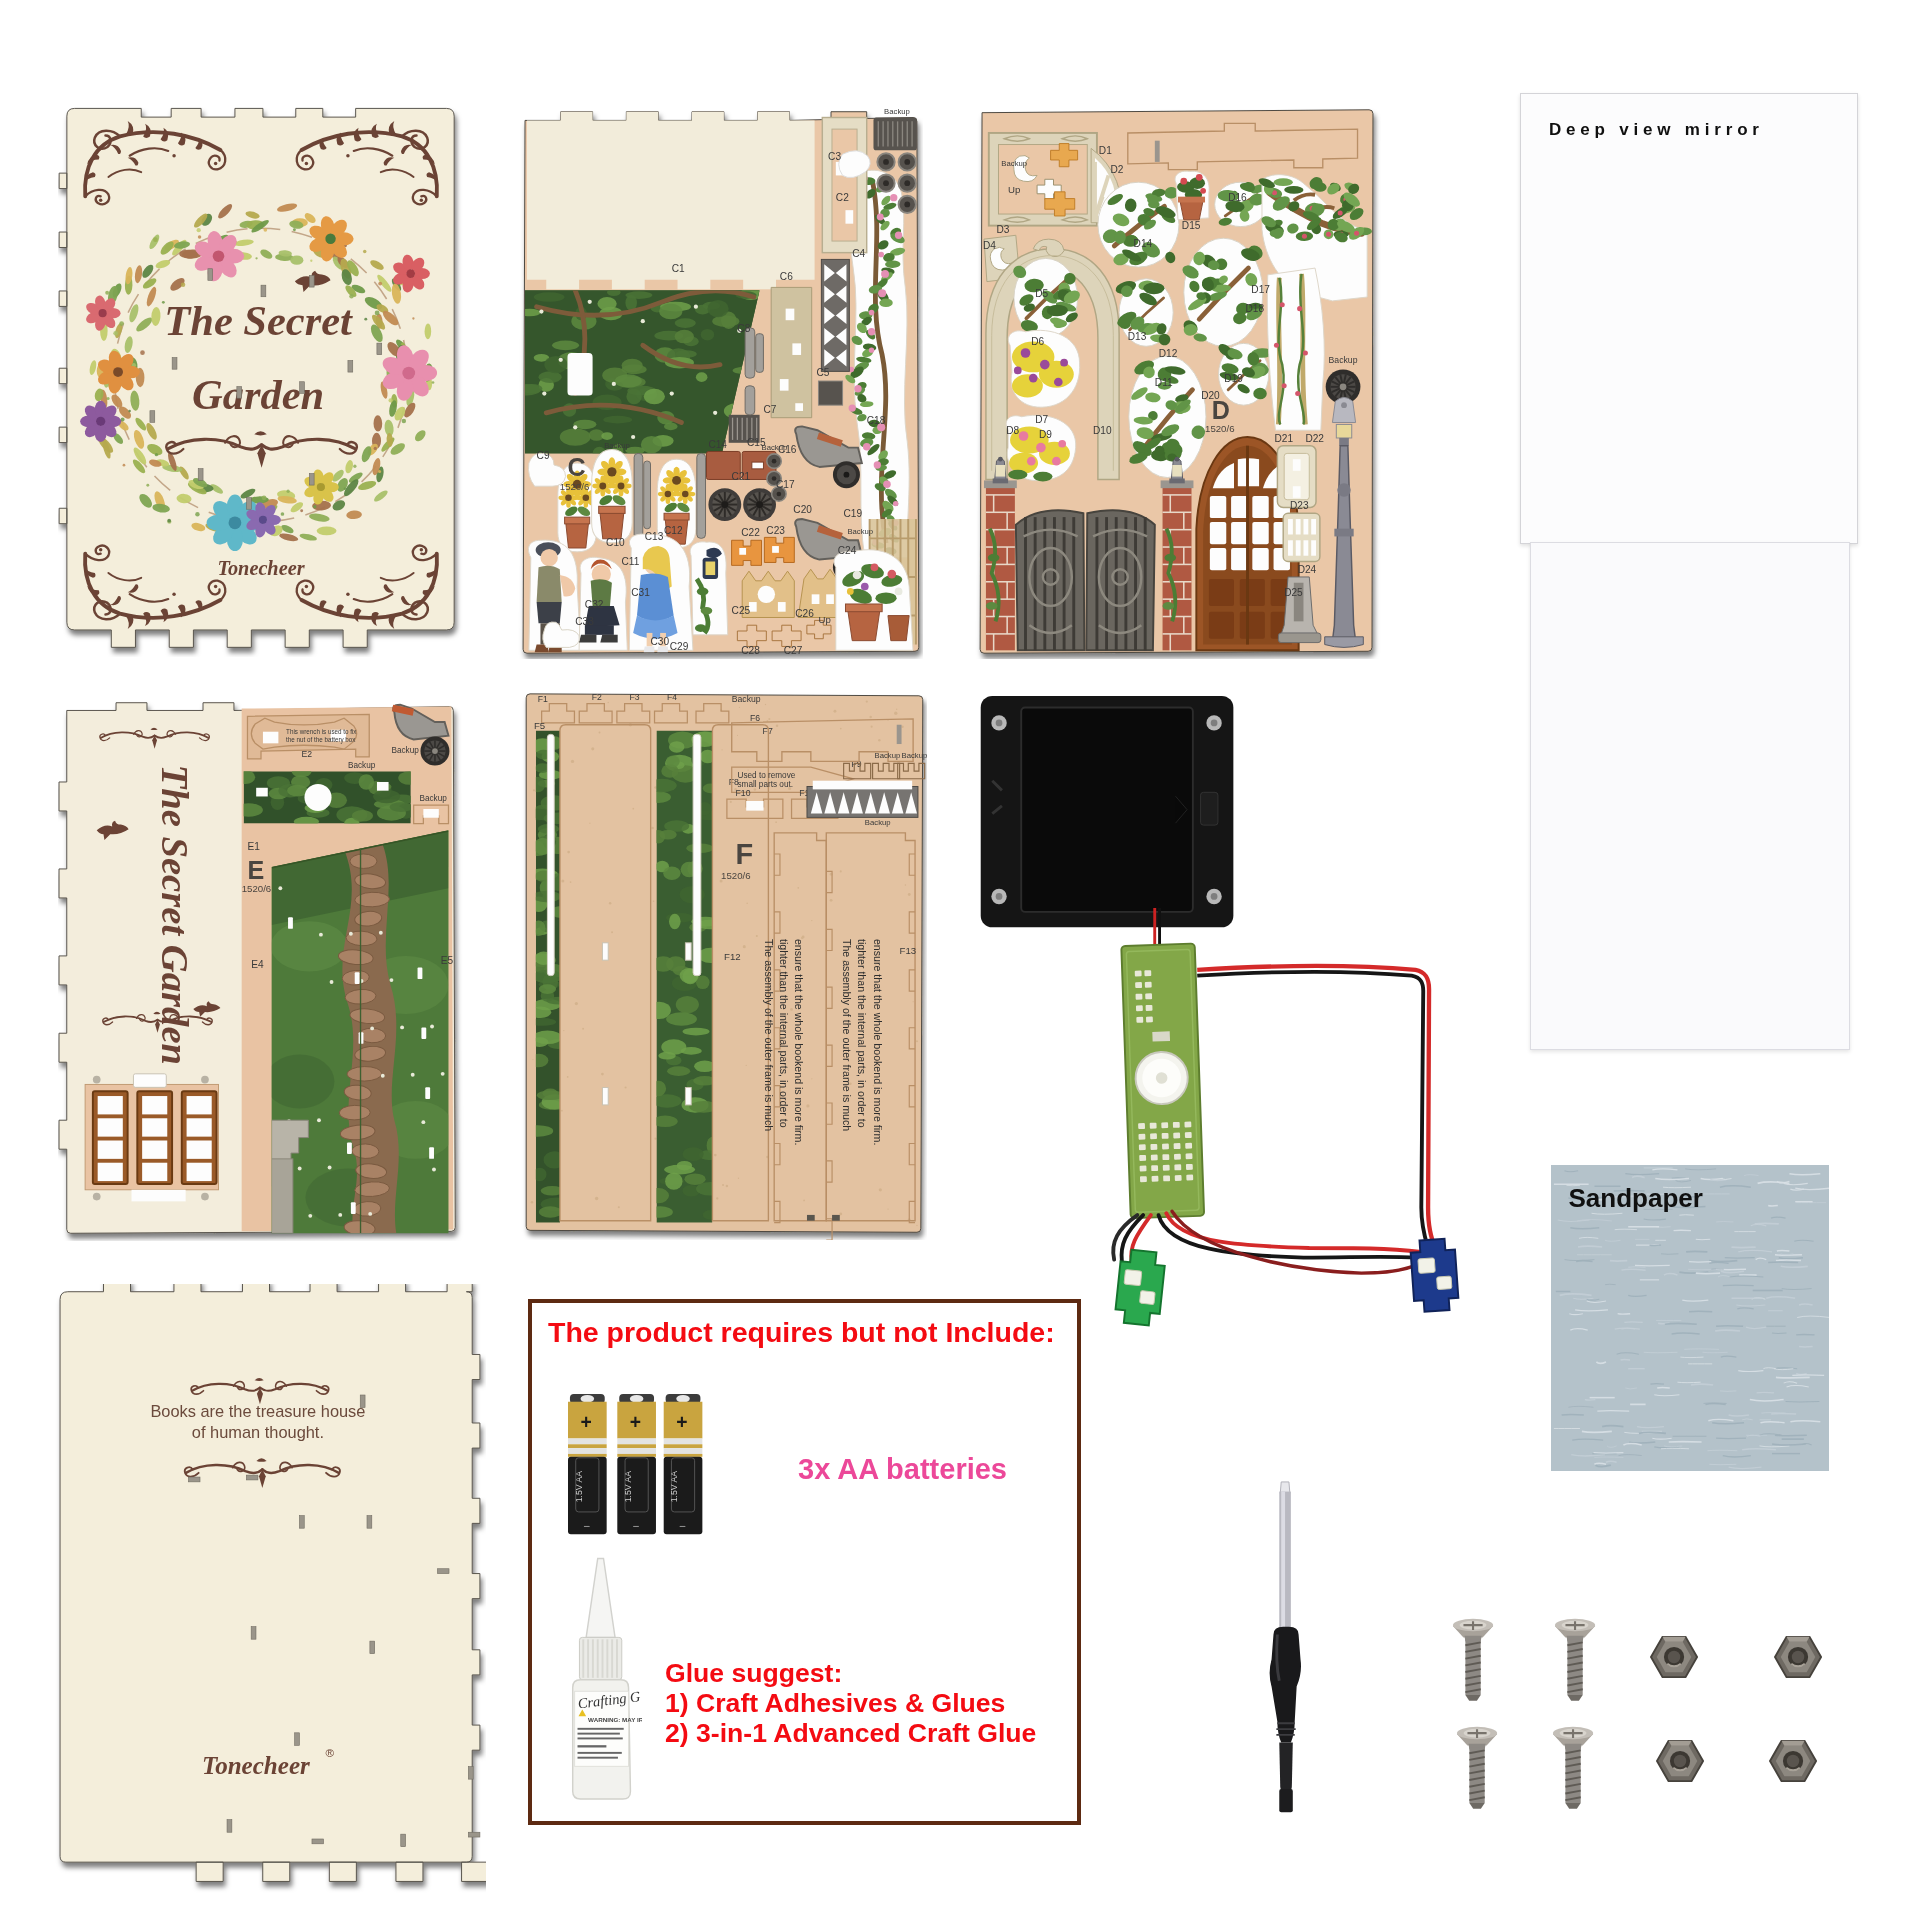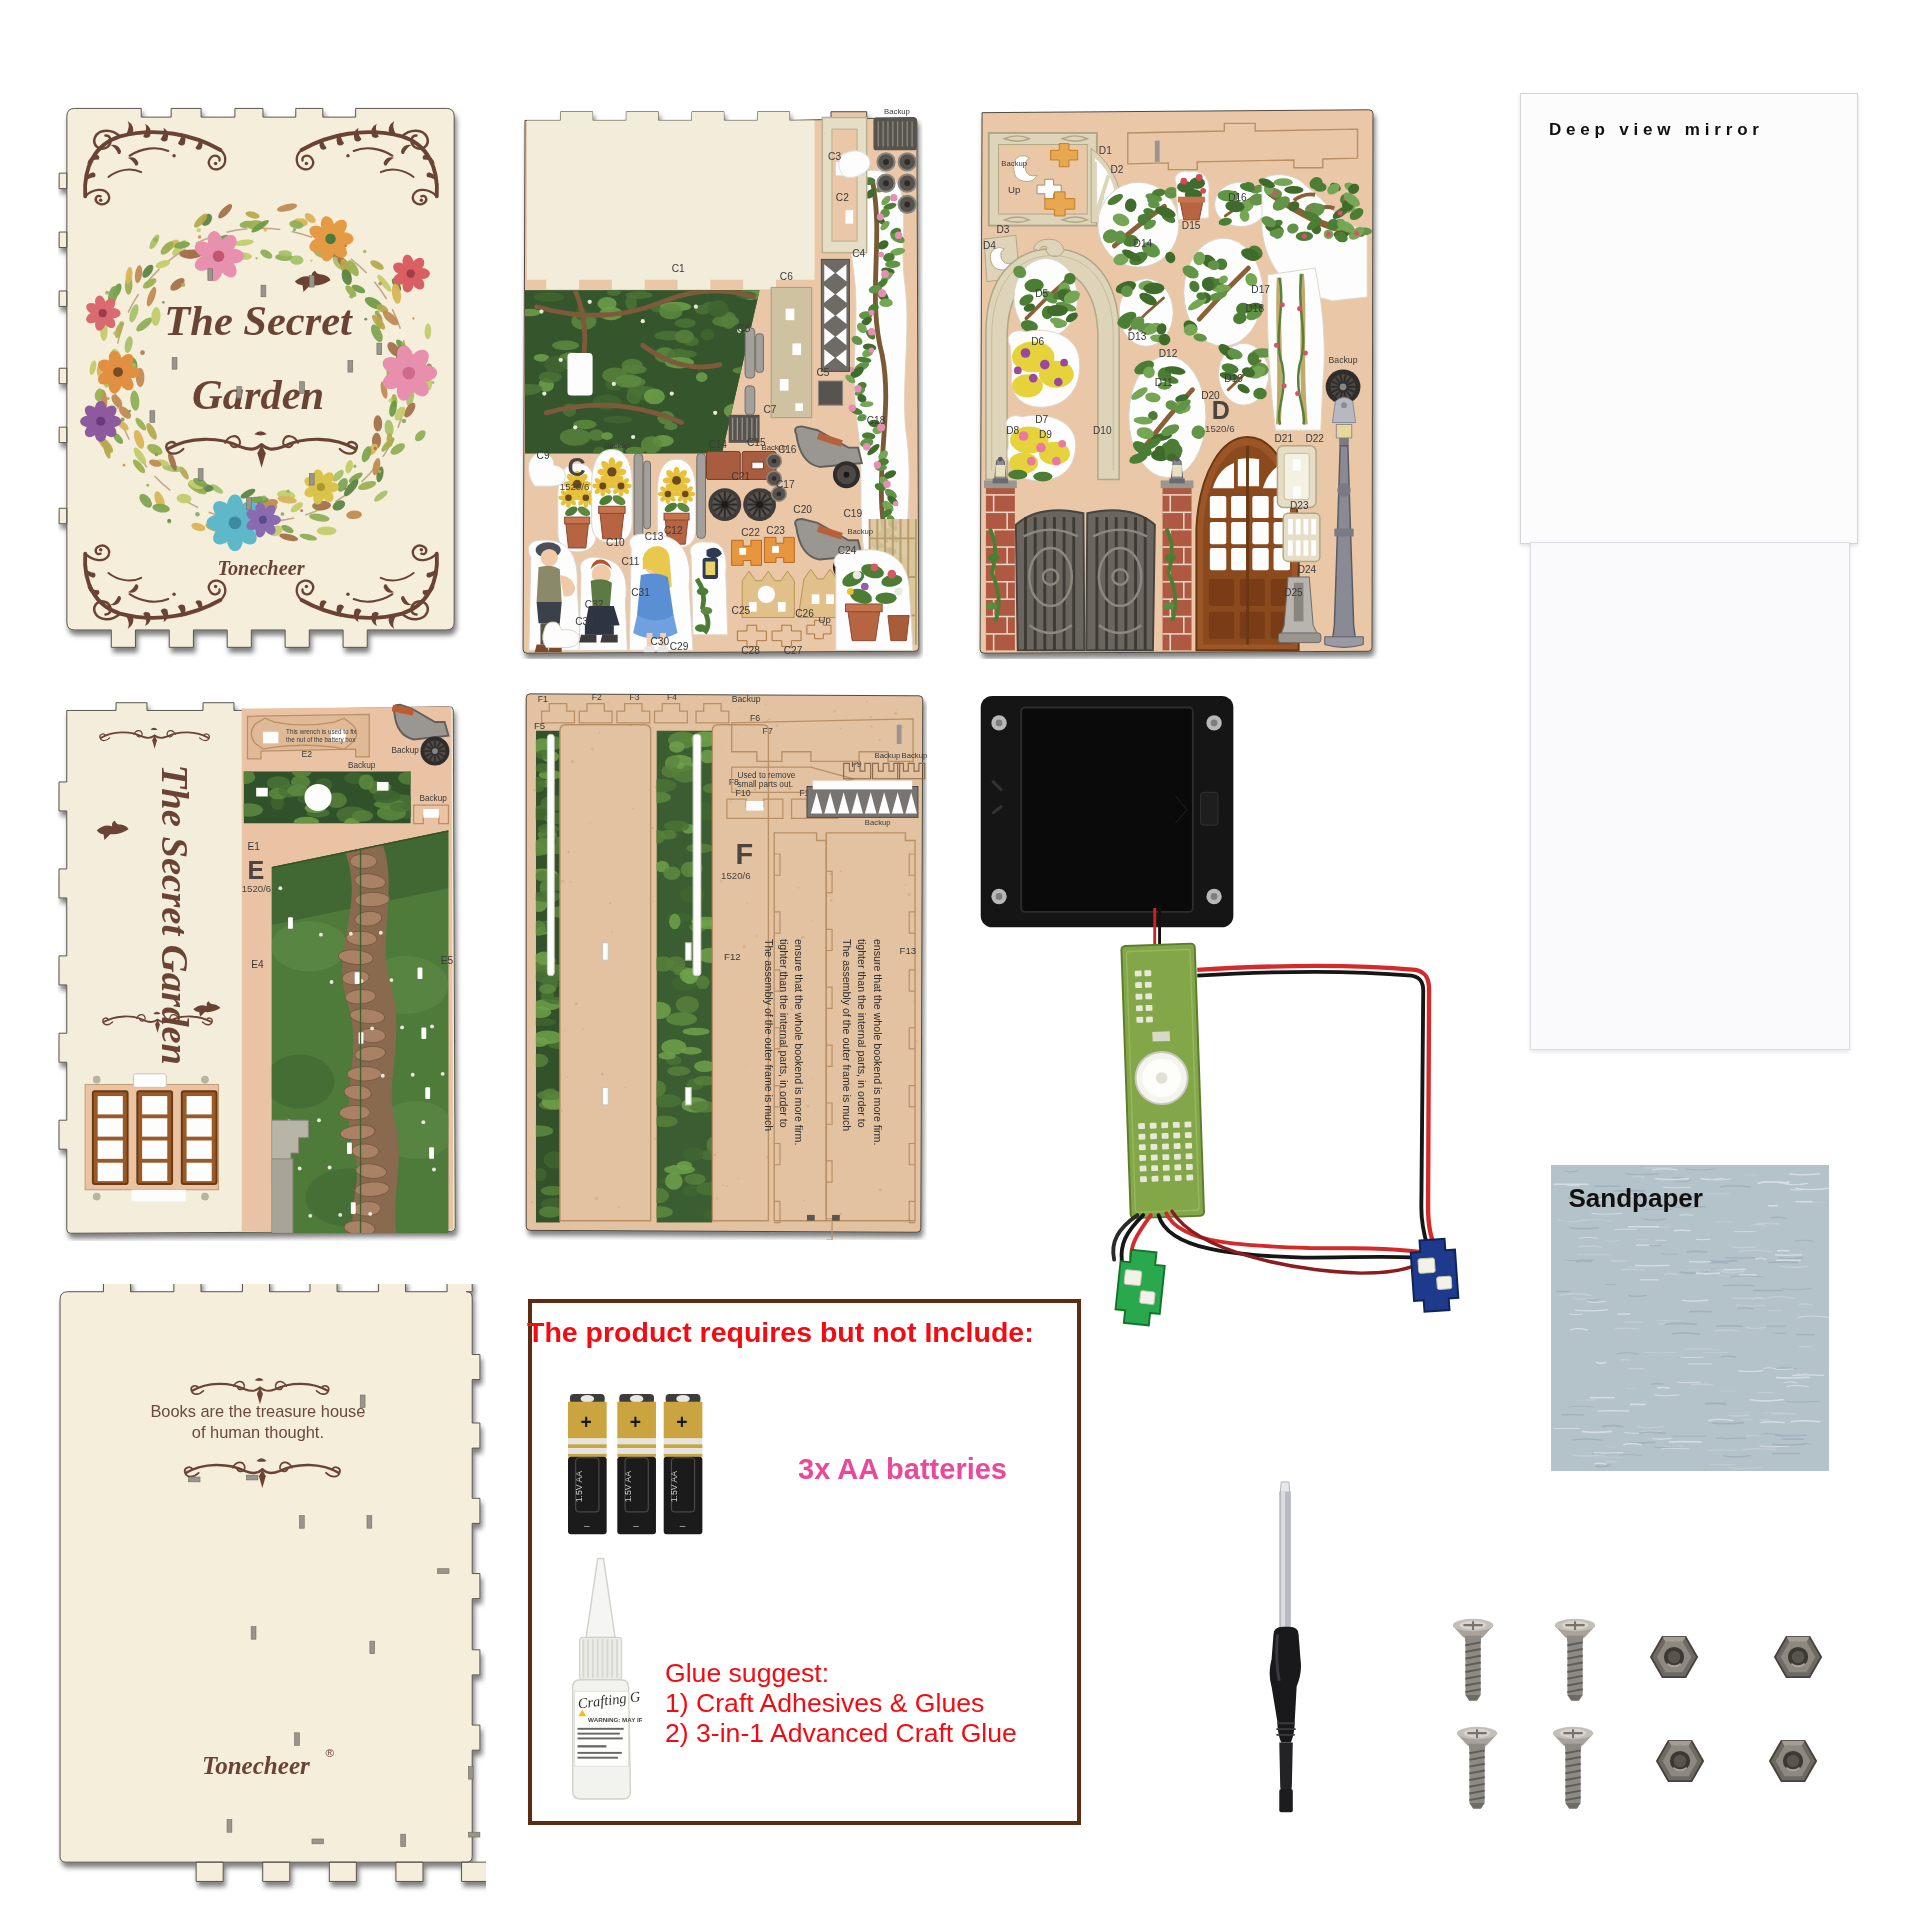--- a/index.html
+++ b/index.html
@@ -2557,21 +2557,21 @@
         <rect x="430" y="500" width="5" height="13" fill="#9a958a" stroke="#6f6a60" stroke-width="0.6"></rect>
         <rect x="180" y="555" width="5" height="13" fill="#9a958a" stroke="#6f6a60" stroke-width="0.6"></rect>
         <rect x="268" y="575" width="12" height="5" fill="#9a958a" stroke="#6f6a60" stroke-width="0.6"></rect>
         <rect x="360" y="570" width="5" height="13" fill="#9a958a" stroke="#6f6a60" stroke-width="0.6"></rect>
         <rect x="430" y="568" width="12" height="5" fill="#9a958a" stroke="#6f6a60" stroke-width="0.6"></rect>
       </g>
     </svg>
 
 <div class="abs" style="left:528px;top:1299px;width:545px;height:518px;border:4.8px solid #5d2a12;background:#fff;"></div>
 
-<div class="abs" style="left:527px;top:1316px;width:541px;font-size:28.5px;font-weight:bold;color:#f40b12;">The product requires but not Include:</div>
+<div class="abs" style="left:548px;top:1316px;width:541px;font-size:28.5px;font-weight:bold;color:#f40b12;">The product requires but not Include:</div>
 
 <svg class="abs" style="left:568px;top:1394px;" width="232" height="145" viewBox="0 0 240 150">
       <g transform="translate(0,0)">
 <rect x="2" y="0" width="36" height="10" rx="4" fill="#3c3c3c"></rect>
         <ellipse cx="20" cy="5" rx="7" ry="4" fill="#e8e8e8"></ellipse>
 <rect x="0" y="8" width="40" height="38" fill="#c9a43f"></rect>
         <text x="13" y="36" font-size="20" fill="#1a1a1a" font-weight="bold">+</text>
 <rect x="0" y="46" width="40" height="6" fill="#e3e3e1"></rect>
         <rect x="0" y="52" width="40" height="4" fill="#c9a43f"></rect>
         <rect x="0" y="56" width="40" height="6" fill="#e3e3e1"></rect>
@@ -2640,21 +2640,21 @@
 <g fill="#666">
 <rect x="13" y="178" width="48" height="2"></rect>
           <rect x="13" y="183" width="44" height="2"></rect>
           <rect x="13" y="188" width="47" height="2"></rect>
 <rect x="13" y="196" width="30" height="2.4"></rect>
 <rect x="13" y="203" width="46" height="2"></rect>
           <rect x="13" y="208" width="42" height="2"></rect>
 </g>
       </g>
     </svg>
-<div class="abs" style="left:665px;top:1658px;width:415px;font-size:26.6px;font-weight:normal;color:#f40b12;line-height:30px;">Glue suggest:<br>1) Craft Adhesives &amp; Glues<br>2) 3-in-1 Advanced Craft Glue</div>
+<div class="abs" style="left:665px;top:1658px;width:415px;font-size:26.6px;font-weight:bold;color:#f40b12;line-height:30px;">Glue suggest:<br>1) Craft Adhesives &amp; Glues<br>2) 3-in-1 Advanced Craft Glue</div>
 
 <svg class="abs" style="left:1258px;top:1480px;" width="58" height="336" viewBox="0 0 60 348">
       <g>
 <path d="M24,2 L32,2 L33,14 L23,14 Z" fill="#e8e8ec" stroke="#b0b0b8" stroke-width="1"></path>
 <rect x="22" y="12" width="12" height="150" fill="#b9b9c1"></rect>
         <rect x="24" y="12" width="4" height="150" fill="#dcdce4"></rect>
 <path d="M16,160 Q16,152 26,152 L32,152 Q42,152 42,160 L44,186 Q46,200 40,214 L38,250 Q38,262 34,272 L24,272 Q20,262 20,250 L14,214 Q10,200 14,186 Z" fill="#19191b"></path>
 <path d="M20,252 h18 M19,258 h20 M19,264 h19" stroke="#3c3c40" stroke-width="2"></path>
 <path d="M22,272 L36,272 L35,318 Q34,326 29,326 Q24,326 23,318 Z" fill="#232325"></path>
 <rect x="22" y="320" width="14" height="24" rx="2" fill="#1c1c1e"></rect>

